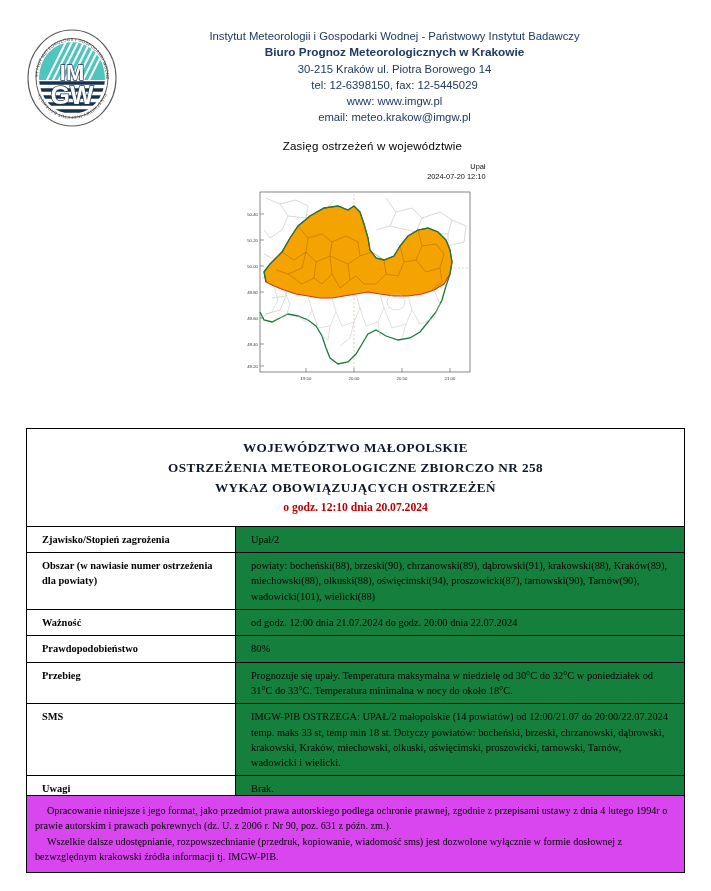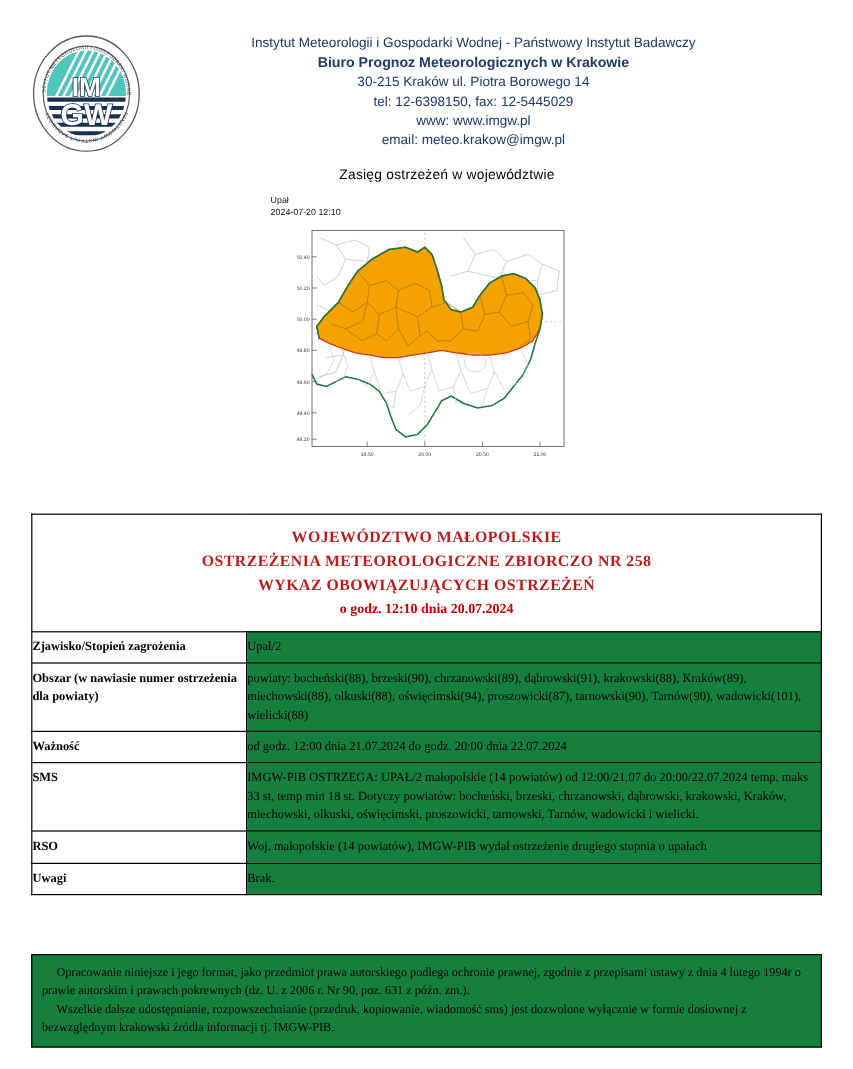--- a/index.html
+++ b/index.html
@@ -52,21 +52,21 @@
     margin-top: 22px;
     letter-spacing: .2px;
     padding-left: 34px;
   }
   .map-area {
     margin: 10px auto 0 auto;
     width: 260px;
     position: relative;
   }
   .map-title {
-    text-align: left;
+    text-align: right;
     font-family: "Liberation Sans", sans-serif;
     font-size: 7.4px;
     line-height: 1.38;
     color: #111;
     margin-bottom: 4px;
   }
   .map-svg-holder {
     width: 240px;
     margin: 0 auto;
   }
@@ -77,31 +77,31 @@
     position: absolute;
     left: 26px;
     top: 428px;
     width: 659px;
     border-collapse: collapse;
     border: 1px solid #000;
     font-size: 10.4px;
   }
   .doc-table td {
     border: 1px solid #000;
-    padding: 5px 0;
+    padding: 5px 15px;
     vertical-align: top;
     line-height: 1.47;
   }
   .title-cell {
     text-align: center;
     padding: 9px 6px 8px 6px !important;
     border-bottom: 1px solid #000;
   }
   .title-cell .t-big {
-    color: #b91c1c;
+    color: #0f172a;
     font-weight: bold;
     font-size: 13.2px;
     line-height: 1.52;
     letter-spacing: .4px;
   }
   .title-cell .t-small {
     color: #c00000;
     font-weight: bold;
     font-size: 11.6px;
     line-height: 1.7;
@@ -119,21 +119,21 @@
   td.val { background: #15803d; }
 
   
   .footer {
     position: absolute;
     left: 26px;
     top: 795px;
     width: 659px;
     box-sizing: border-box;
     border: 1px solid #000;
-    background: #15803d;
+    background: #d946ef;
     padding: 7px 8px 8px 8px;
     font-size: 10.2px;
     line-height: 1.5;
   }
   .footer p { margin: 0; text-indent: 12px; }
 </style>
 </head>
 <body>
 
 <div class="header">
@@ -325,31 +325,35 @@
     <tr>
       <td class="lbl">Obszar (w nawiasie numer ostrzeżenia dla powiaty)</td>
       <td class="val">powiaty: bocheński(88), brzeski(90), chrzanowski(89), dąbrowski(91), krakowski(88), Kraków(89), miechowski(88), olkuski(88), oświęcimski(94),  proszowicki(87), tarnowski(90), Tarnów(90), wadowicki(101), wielicki(88)</td>
     </tr>
 
     <tr>
       <td class="lbl">Ważność</td>
       <td class="val">od godz. 12:00 dnia 21.07.2024 do godz. 20:00 dnia 22.07.2024</td>
     </tr>
 
-
+    <tr>
+      <td class="lbl">Prawdopodobieństwo</td>
+      <td class="val">80%</td>
+    </tr>
+
+    <tr>
+      <td class="lbl">Przebieg</td>
+      <td class="val">Prognozuje się upały. Temperatura maksymalna w niedzielę od 30°C do 32°C w poniedziałek od 31°C do 33°C. Temperatura minimalna w nocy do około 18°C.</td>
+    </tr>
 
     <tr>
       <td class="lbl">SMS</td>
       <td class="val">IMGW-PIB OSTRZEGA: UPAŁ/2 małopolskie (14 powiatów) od 12:00/21.07 do 20:00/22.07.2024 temp. maks 33 st, temp min 18 st. Dotyczy powiatów: bocheński, brzeski, chrzanowski, dąbrowski, krakowski, Kraków, miechowski, olkuski, oświęcimski,  proszowicki, tarnowski, Tarnów, wadowicki i wielicki.</td>
     </tr>
 
-    <tr>
-      <td class="lbl">RSO</td>
-      <td class="val">Woj. małopolskie (14 powiatów), IMGW-PIB wydał ostrzeżenie drugiego stopnia o upałach</td>
-    </tr>
 
     <tr>
       <td class="lbl">Uwagi</td>
       <td class="val">Brak.</td>
     </tr>
   </tbody>
 </table>
 
 <div class="footer">
   <p>Opracowanie niniejsze i jego format, jako przedmiot prawa autorskiego podlega ochronie prawnej, zgodnie z przepisami ustawy z dnia 4 lutego 1994r o prawie autorskim i prawach pokrewnych (dz. U. z 2006 r. Nr 90, poz. 631 z późn.  zm.).</p>

